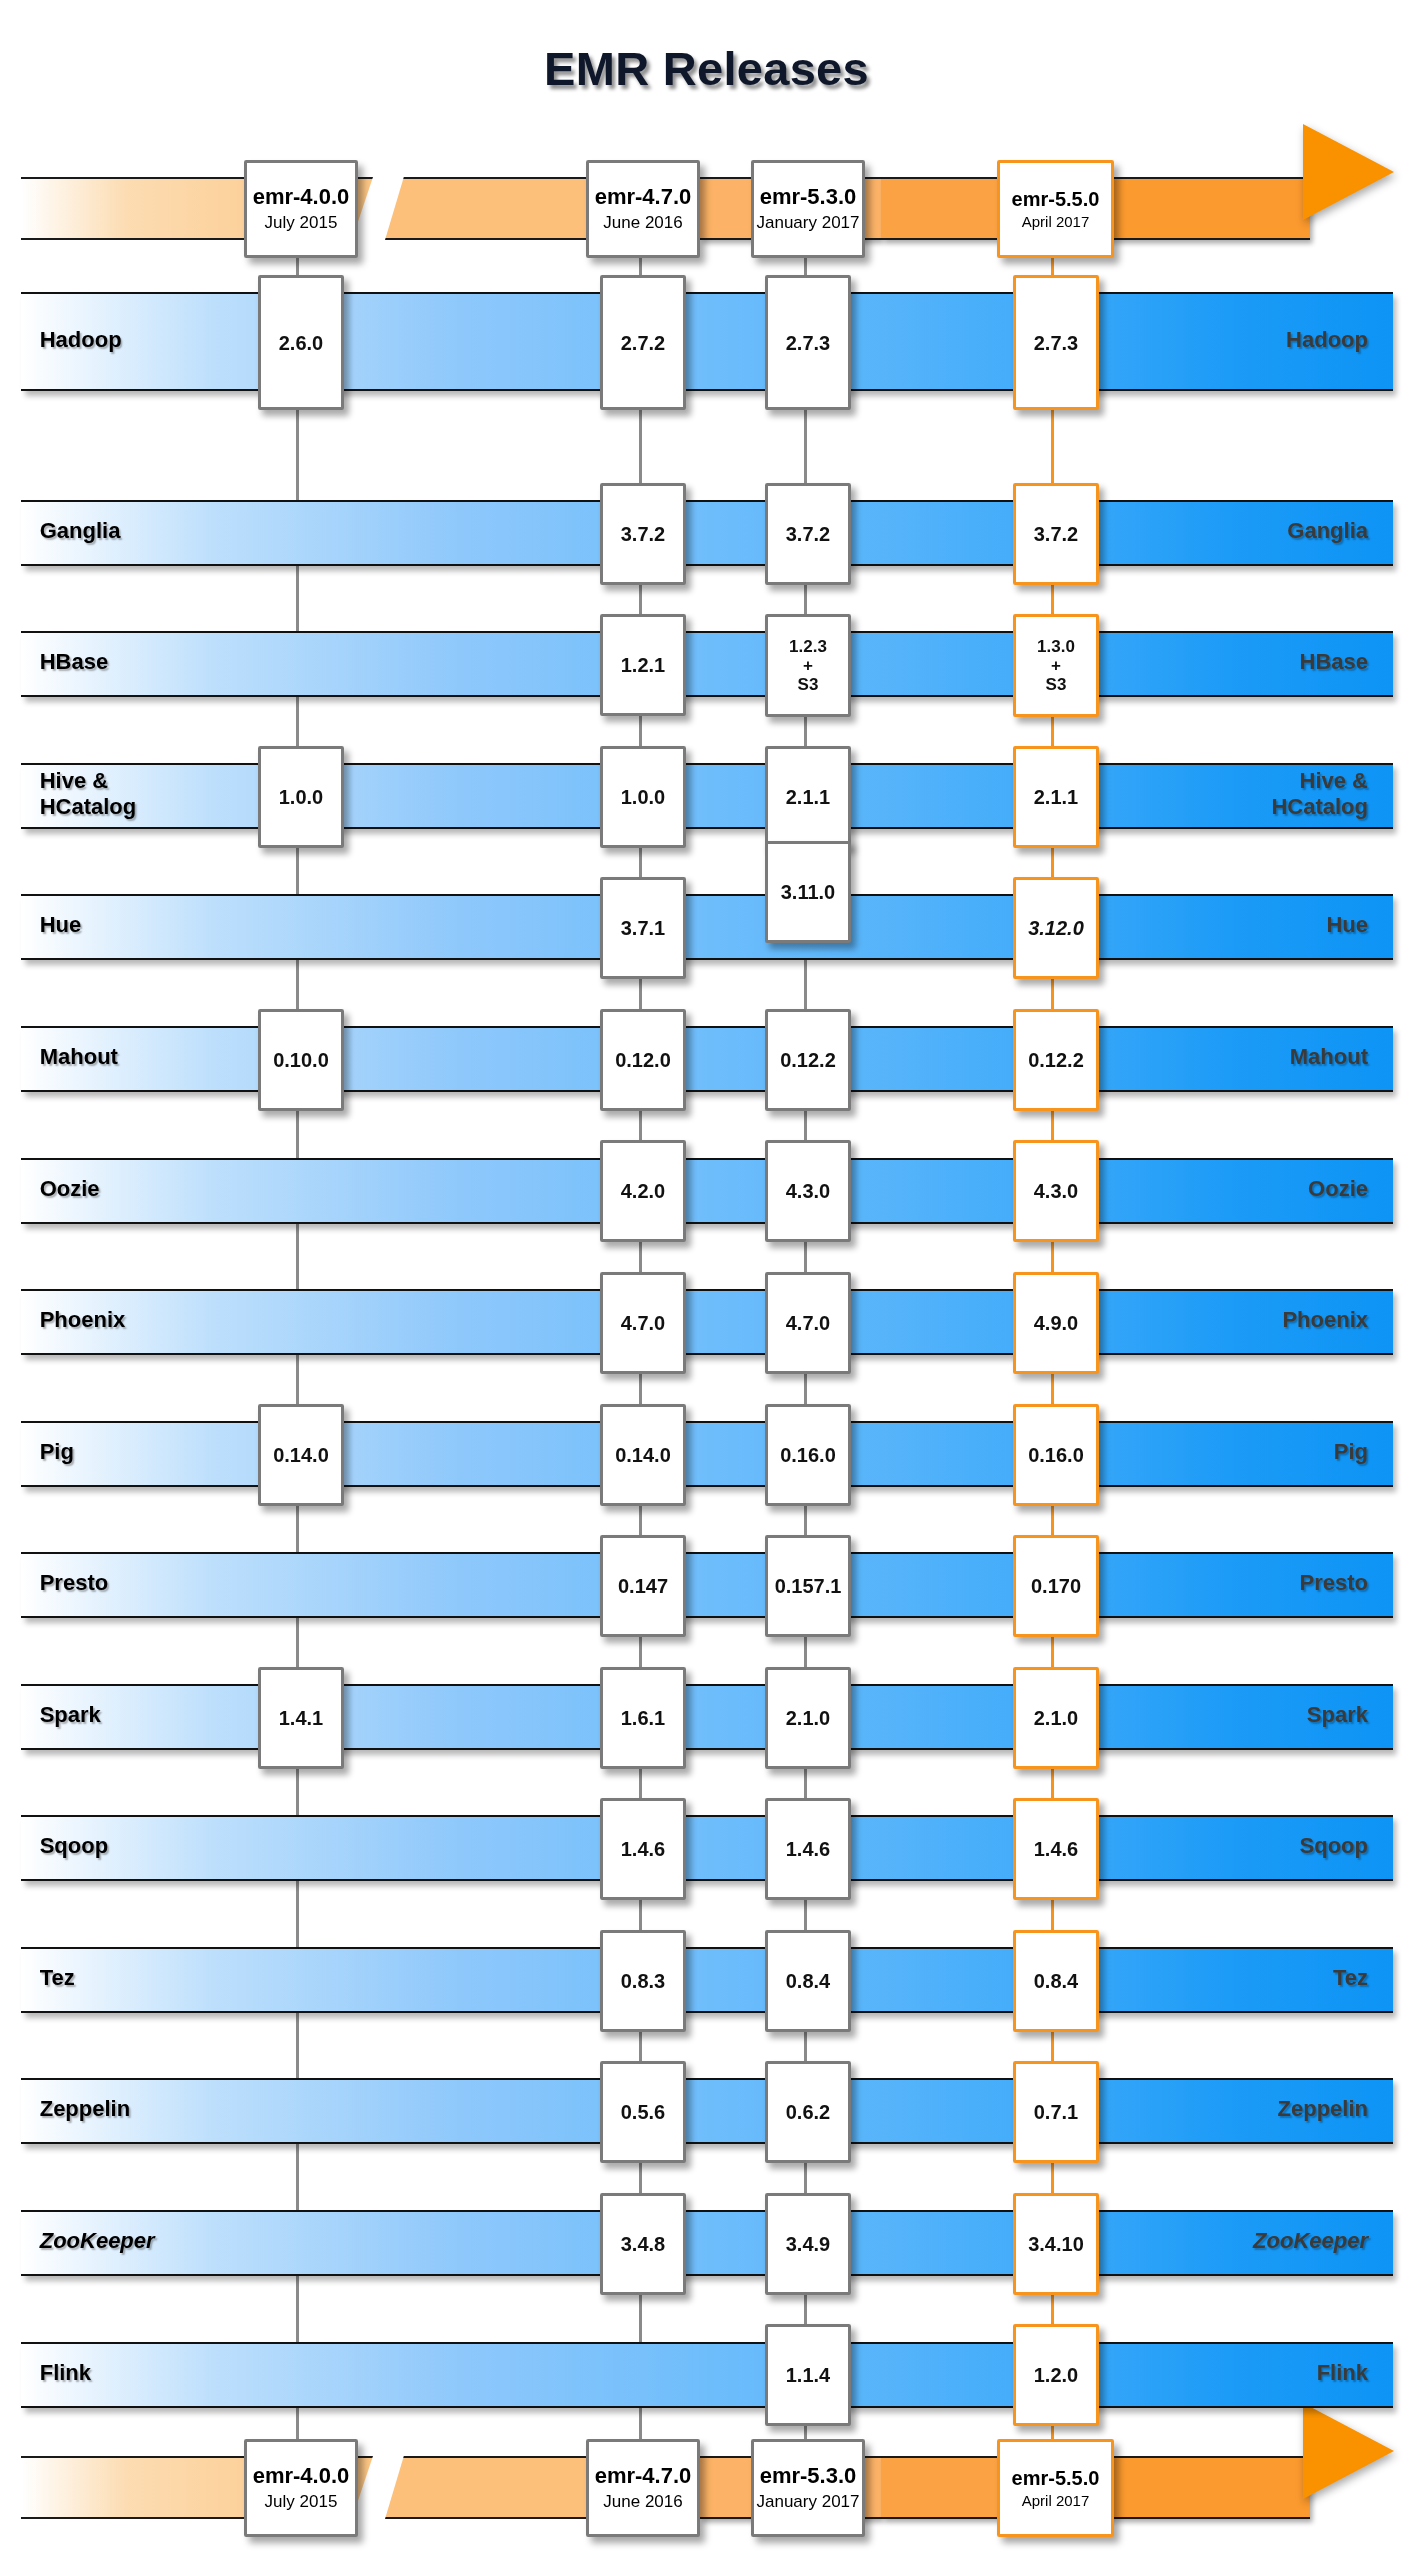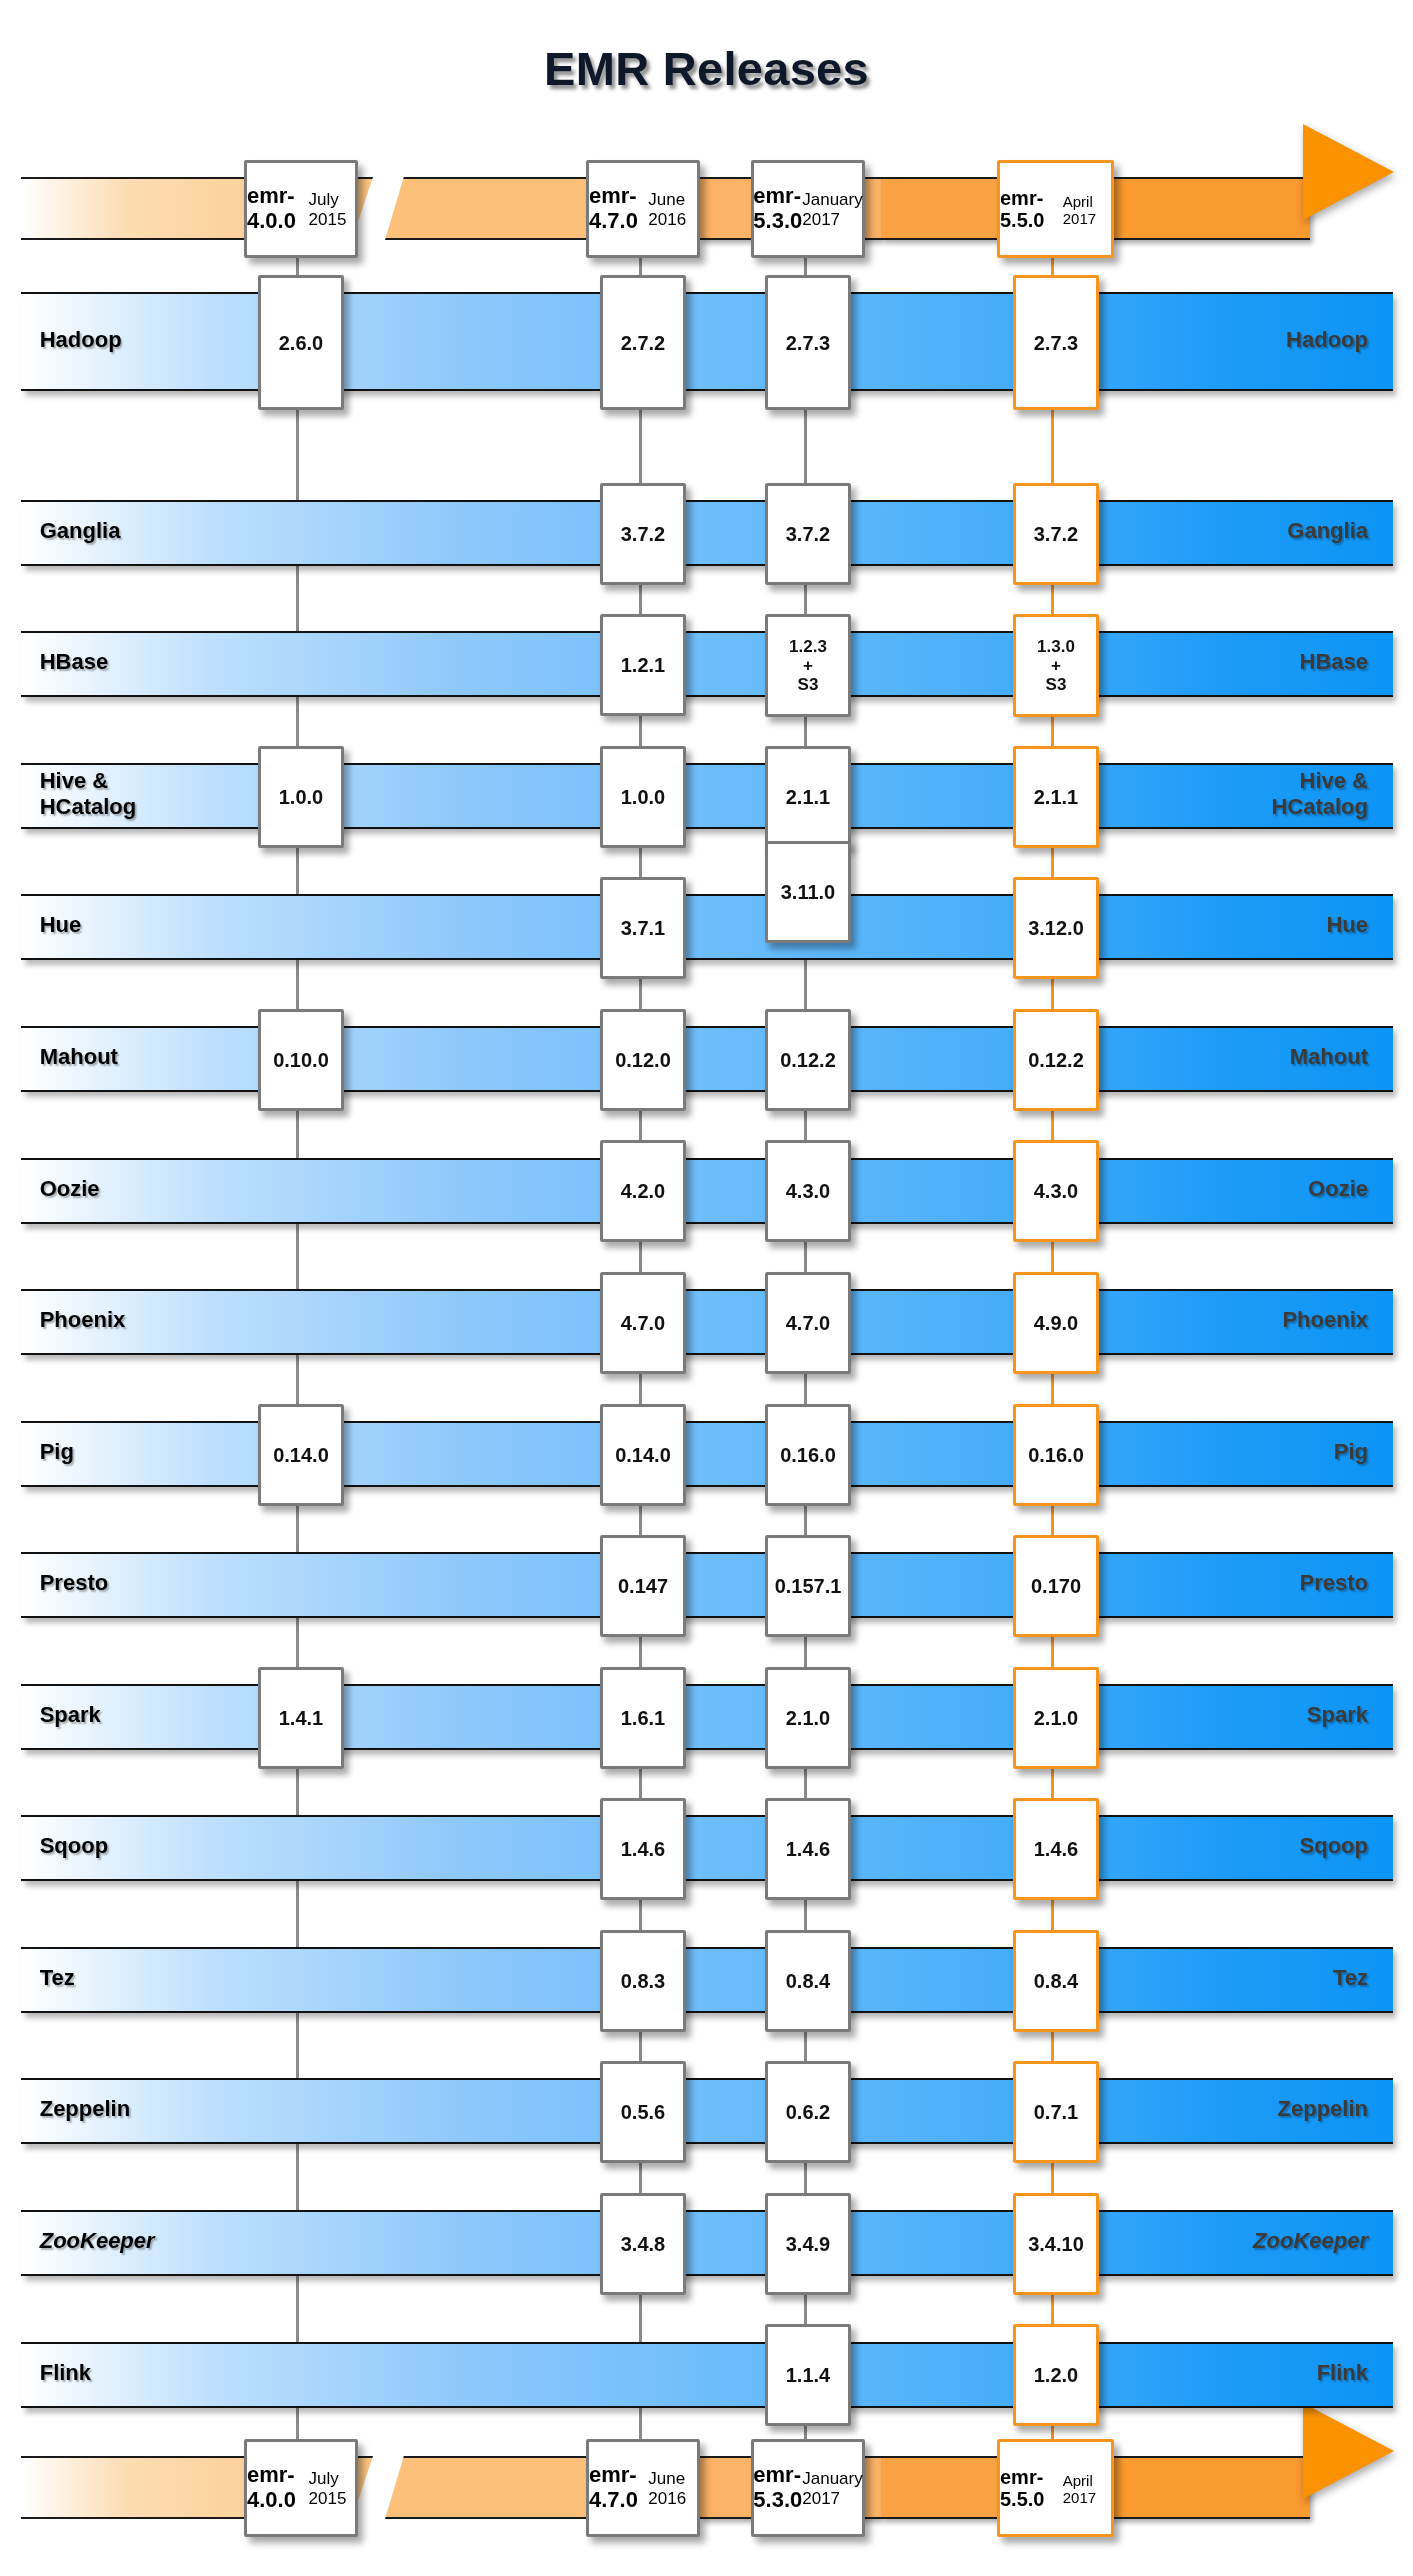--- a/index.html
+++ b/index.html
@@ -35,22 +35,23 @@
   .tl-arrowhead::after{
     content:"";position:absolute;left:-91px;top:-48px;width:0;height:0;
     border-top:48px solid transparent;border-bottom:48px solid transparent;
     border-left:91px solid transparent;
   }
 
   
   .ms{
     position:absolute;background:#fff;border:3.9px solid #7a7a7a;border-radius:2.2px;
     box-shadow:5px 6px 7.2px rgba(0,0,0,.35);
-    display:flex;flex-direction:row;align-items:center;justify-content:center;
+    display:flex;flex-direction:column;align-items:center;justify-content:center;
     z-index:40;
+    text-align:center;
   }
   .ms.hl{border-color:#F7941E;}
   .ms .ms-ver{font-size:22px;font-weight:bold;color:#000;line-height:1.12;}
   .ms .ms-date{font-size:17px;color:#000;line-height:1.18;margin-top:2.8px;}
   .ms.hl .ms-ver{font-size:20px;}
   .ms.hl .ms-date{font-size:15px;}
 
   
   .conn{position:absolute;width:2.8px;background:#8a8a8a;z-index:5;}
   .conn.hl{background:#F7941E;width:3.3px;}
@@ -217,21 +218,21 @@
       <div class="bar"></div>
       <div class="lbl-left" style="white-space: pre-line;">Hue</div>
       <div class="lbl-right" style="white-space: pre-line;">Hue</div>
     </div>
     <div class="vbox" style="left: 600px; width: 80px; height: 96px; top: 877px;">
       <span>3.7.1</span>
     </div>
     <div class="vbox" style="left: 765px; width: 80px; height: 96px; top: 841px;">
       <span>3.11.0</span>
     </div>
-    <div class="vbox hl" style="left: 1013px; width: 80px; height: 96px; top: 877px;">
+    <div class="vbox hl" style="left: 1013px; width: 80px; height: 96px; top: 877px; font-style: italic;">
       <span>3.12.0</span>
     </div>
     <div class="row" style="top: 1026px; height: 62px;">
       <div class="bar"></div>
       <div class="lbl-left" style="white-space: pre-line;">Mahout</div>
       <div class="lbl-right" style="white-space: pre-line;">Mahout</div>
     </div>
     <div class="vbox" style="left: 258px; width: 80px; height: 96px; top: 1009px;">
       <span>0.10.0</span>
     </div>

